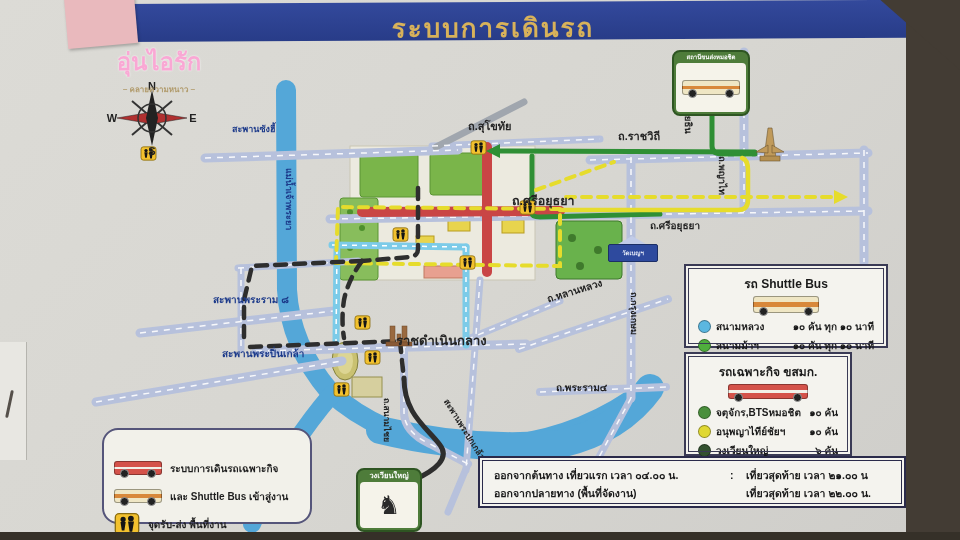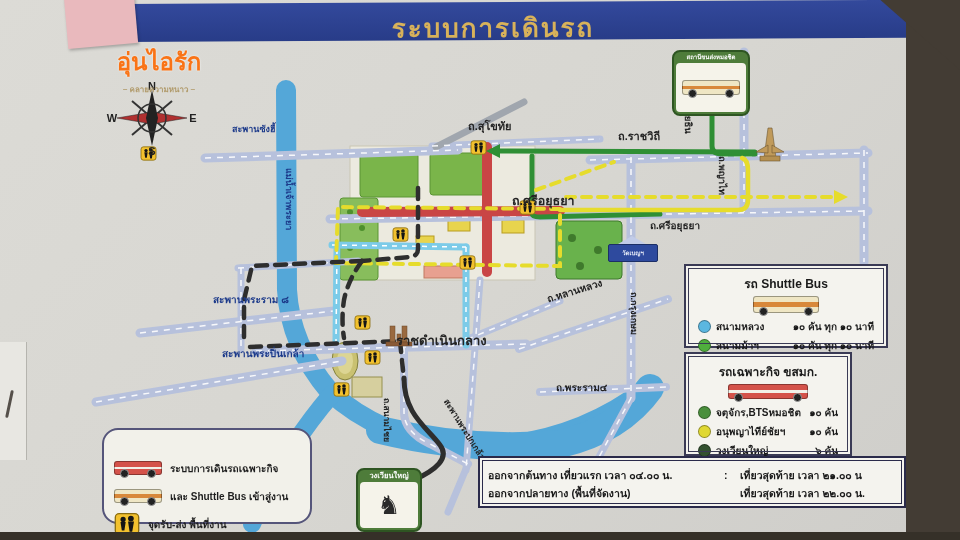--- a/index.html
+++ b/index.html
@@ -4,21 +4,21 @@
 <style>
   html,body{margin:0;padding:0;background:#2c2722;}
   #stage{position:relative;width:960px;height:540px;overflow:hidden;background:#433c34;font-family:"Liberation Sans",sans-serif;}
   #paper{position:absolute;left:0;top:0;width:906px;height:534px;background:linear-gradient(135deg,#dcdbd6 0%,#d7d6d1 55%,#cfceca 100%);}
   #art{position:absolute;left:0;top:0;width:960px;height:540px;}
   
   #header-bar{position:absolute;left:78px;top:2px;width:830px;height:38px;background:linear-gradient(#33499c,#283c88);transform:rotate(-0.3deg);}
   #title{position:absolute;left:0;right:0;top:5px;text-align:center;font-size:26px;font-weight:bold;color:#d8b25a;letter-spacing:2px;}
   
   #logo{position:absolute;left:84px;top:42px;width:150px;height:60px;text-align:center;}
-  #logo .name{font-size:24px;font-weight:bold;color:#f97316;text-shadow:0 0 2px #ffffff;}
+  #logo .name{font-size:24px;font-weight:bold;color:#f9a8d4;text-shadow:0 0 2px #ffffff;}
   #logo .sub{font-size:8px;font-weight:bold;color:#b09a6a;margin-top:2px;}
   
   .lbl{position:absolute;font-weight:bold;color:#232323;white-space:nowrap;font-size:10px;}
   .lbl.navy{color:#1c3a8a;}
   .lbl.v{transform-origin:0 0;transform:rotate(90deg);}
   
   .green-box{position:absolute;background:#4e7c3a;border:2px solid #2e5522;border-radius:8px;display:flex;flex-direction:column;box-sizing:border-box;padding:2px;}
   .gb-title{color:#fff;text-align:center;font-weight:bold;line-height:1.1;}
   .gb-inner{background:#f5f3ea;border-radius:4px;margin-top:2px;flex:1;display:flex;align-items:center;justify-content:center;}
   .horse-icon::after{content:"♞";font-family:"DejaVu Sans",sans-serif;font-size:26px;color:#2a2a2a;}
@@ -34,21 +34,21 @@
   
   .bus{position:relative;border-radius:3px;border:1px solid rgba(0,0,0,.35);}
   .bus::before,.bus::after{content:"";position:absolute;bottom:-4px;width:7px;height:7px;background:#222;border:1px solid #999;border-radius:50%;}
   .bus::before{left:5px;} .bus::after{right:5px;}
   .red-bus{background:linear-gradient(#d4524a 0 38%,#f2f0e8 38% 62%,#d4524a 62% 100%);}
   .cream-bus{background:linear-gradient(#efe6c4 0 35%,#d8883a 35% 65%,#efe6c4 65% 100%);}
   
   #routes-legend{position:absolute;left:102px;top:428px;width:210px;height:96px;border:2px solid #55557a;border-radius:16px;background:#f2f1ea;box-sizing:border-box;padding:24px 10px 5px 10px;}
   .rl-row{display:flex;align-items:center;gap:8px;font-weight:bold;font-size:10px;color:#1e1e1e;height:28px;}
   
-  #schedule{position:absolute;left:478px;top:456px;width:428px;height:52px;background:#f4f3ee;border:2px solid #2a2a4a;outline:1px solid #2a2a4a;outline-offset:-5px;box-sizing:border-box;padding:8px 14px 0 8px;}
+  #schedule{position:absolute;left:478px;top:456px;width:428px;height:52px;background:#f4f3ee;border:2px solid #2a2a4a;outline:1px solid #2a2a4a;outline-offset:-5px;box-sizing:border-box;padding:8px 14px 0 14px;}
   .s-row{display:grid;grid-template-columns:236px 16px 1fr;font-weight:bold;font-size:10.5px;color:#1a1a1a;line-height:18px;}
   
   #sticky-note{position:absolute;left:66px;top:-6px;width:70px;height:52px;background:#e9b9bd;transform:rotate(-5deg);box-shadow:1px 2px 3px rgba(0,0,0,.25);}
   #side-sheet{position:absolute;left:0;top:342px;width:26px;height:118px;background:#e8e7e2;border-right:1px solid #b5b4ae;}
   #pen-mark{position:absolute;left:8px;top:390px;width:3px;height:28px;background:#55504a;transform:rotate(12deg);border-radius:2px;}
   #right-table{position:absolute;left:906px;top:0;width:54px;height:540px;background:#433c34;}
   #page-curl{position:absolute;left:906px;top:58px;width:26px;height:470px;background:#a9a59d;border-radius:10px 0 0 10px;}
   #corner-dark{position:absolute;left:858px;top:0;width:102px;height:70px;background:#433c34;clip-path:polygon(100% 0,100% 100%,22% 0);}
   #bottom-table{position:absolute;left:0;top:532px;width:960px;height:8px;background:#353028;}
   #footer-status{position:absolute;left:742px;top:508px;width:180px;font-size:11.5px;font-weight:bold;color:#3c3c3c;}

